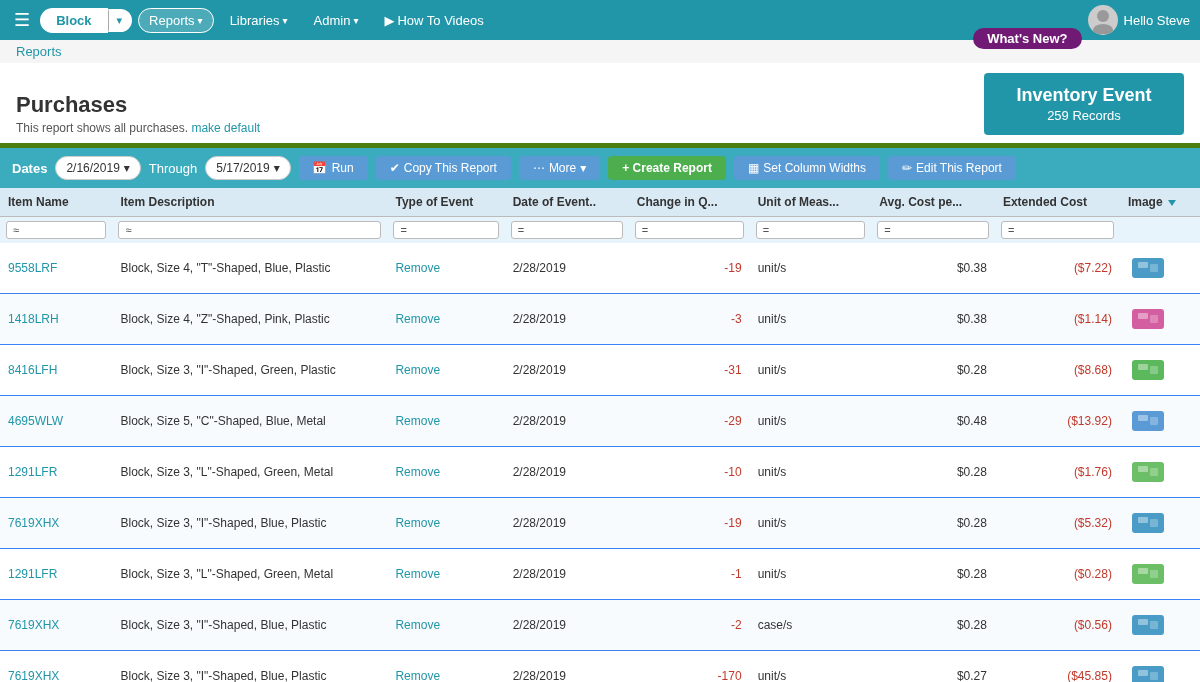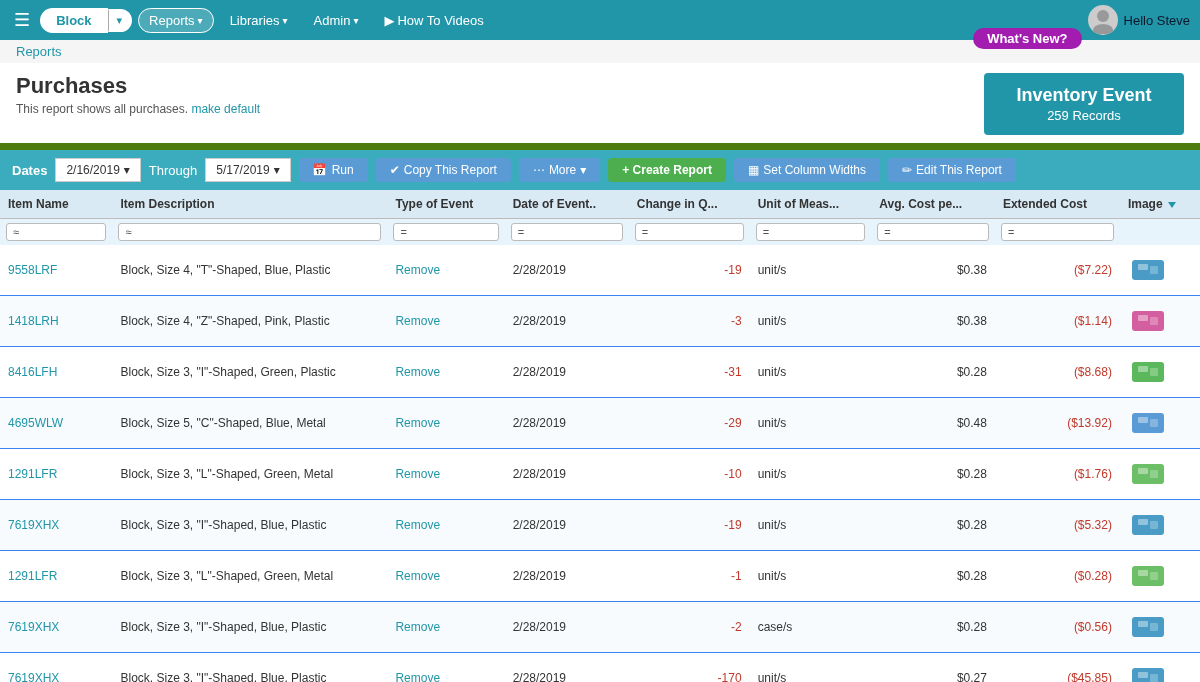--- a/index.html
+++ b/index.html
@@ -34,41 +34,41 @@
       color: #fff; background: none; border: none;
       padding: 4px 10px; font-size: 13px; cursor: pointer; display: flex; align-items: center; gap: 3px;
     }
     .nav-link.active {
       background: rgba(255,255,255,0.2); border-radius: 20px;
       border: 1.5px solid #fff;
     }
     .nav-link .arrow { font-size: 10px; }
     .nav-spacer { flex: 1; }
     .nav-whats-new {
-      background: #a21caf; color: #fff; border: none; border-radius: 20px;
+      background: #701a75; color: #fff; border: none; border-radius: 20px;
       padding: 3px 14px; font-size: 13px; font-weight: bold; cursor: pointer; margin-top: 36px;
     }
-    .nav-user { display: flex; align-items: center; gap: 6px; color: #0f172a; }
+    .nav-user { display: flex; align-items: center; gap: 6px; color: #ffffff; }
     .nav-avatar {
       width: 30px; height: 30px; border-radius: 50%; background: #ccc;
       display: flex; align-items: center; justify-content: center; overflow: hidden;
     }
 
     
     .breadcrumb-bar {
       background: #f5f5f5; padding: 4px 16px;
       display: flex; align-items: center; gap: 6px; font-size: 13px;
     }
     .breadcrumb-link { color: #2196a8; cursor: pointer; text-decoration: none; }
 
     
     .page-header {
       background: #fff; padding: 10px 16px 8px 16px;
-      display: flex; align-items: flex-start; justify-content: space-between;
-      border-bottom: 7px solid #4d7c0f;
+      display: flex; align-items: flex-end; justify-content: space-between;
+      border-bottom: 5px solid #4d7c0f;
     }
     .page-title-area h1 { font-size: 22px; font-weight: bold; color: #333; }
     .page-subtitle { font-size: 12px; color: #555; margin-top: 3px; }
     .page-subtitle a { color: #2196a8; text-decoration: none; }
     .page-no-filters { font-size: 12px; color: #555; }
 
     .inventory-event-box {
       background: #2196a8; color: #fff;
       padding: 12px 24px; border-radius: 4px; text-align: center; min-width: 200px;
     }
@@ -76,21 +76,21 @@
     .inventory-event-box .ie-records { font-size: 13px; margin-top: 2px; }
 
     
     .toolbar {
       background: #3aacbe; padding: 8px 12px;
       display: flex; align-items: center; gap: 8px; flex-wrap: wrap;
     }
     .toolbar-label { color: #fff; font-size: 13px; font-weight: bold; }
     .toolbar-date-btn {
       background: #fff; color: #333; border: 1px solid #ccc;
-      border-radius: 0; padding: 4px 10px; font-size: 12px; cursor: pointer;
+      border-radius: 12px; padding: 4px 10px; font-size: 12px; cursor: pointer;
       display: flex; align-items: center; gap: 4px;
     }
     .toolbar-through { color: #fff; font-size: 13px; }
     .btn-run {
       background: #5b9bd5; color: #fff; border: none; border-radius: 4px;
       padding: 5px 14px; font-size: 12px; cursor: pointer; display: flex; align-items: center; gap: 4px;
     }
     .btn-copy {
       background: #5b9bd5; color: #fff; border: none; border-radius: 4px;
       padding: 5px 14px; font-size: 12px; cursor: pointer; display: flex; align-items: center; gap: 4px;

